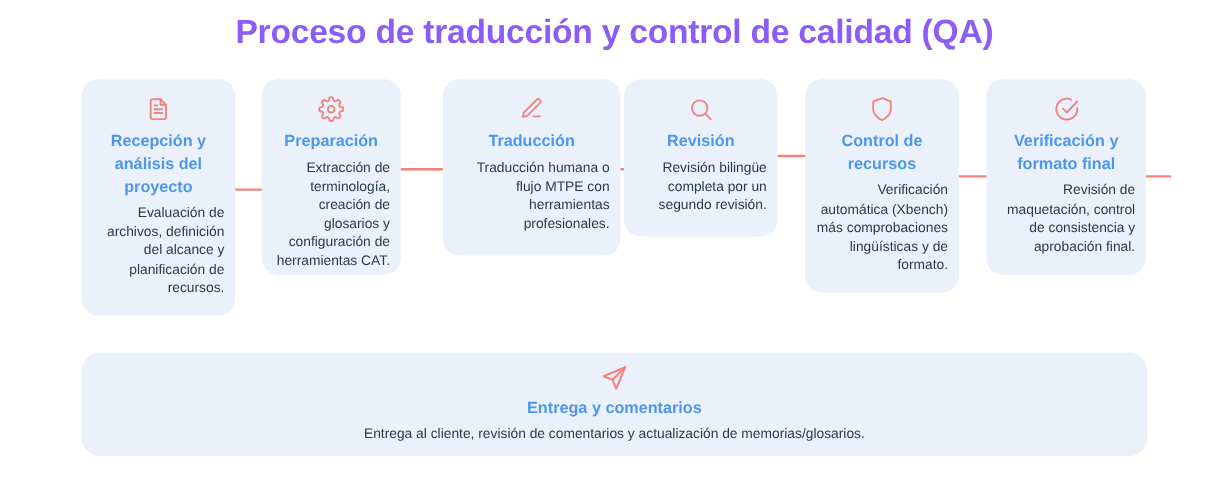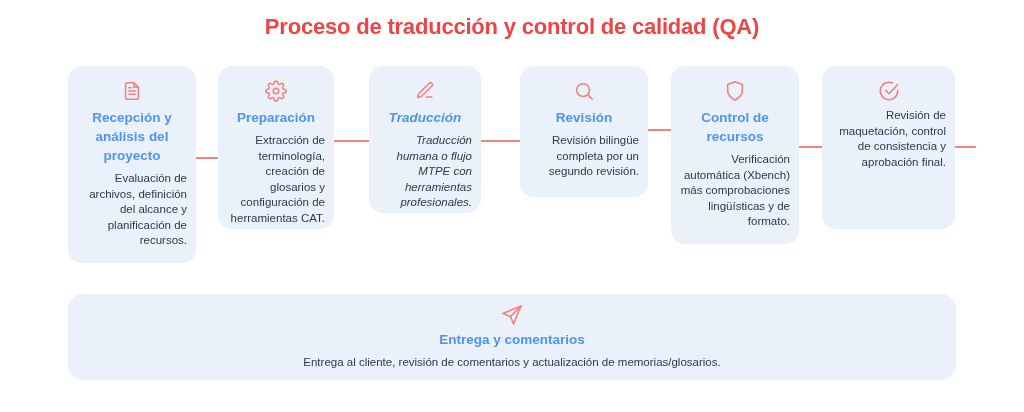--- a/index.html
+++ b/index.html
@@ -10,23 +10,23 @@
     width: 1024px;
     height: 412px;
     background: #ffffff;
     font-family: "Liberation Sans", sans-serif;
     overflow: hidden;
     position: relative;
   }
 
   #page-title {
     text-align: center;
-    font-size: 22px;
+    font-size: 28px;
     font-weight: bold;
-    color: #ef4444;
+    color: #8b5cf6;
     letter-spacing: -0.2px;
     margin: 0;
     padding-top: 12px;
     height: 30px;
     line-height: 30px;
   }
 
   
   #stage {
     position: absolute;
@@ -146,21 +146,21 @@
     <span class="card-icon">
       <svg viewBox="0 0 24 24" fill="none" stroke="currentColor" stroke-width="1.7" stroke-linecap="round" stroke-linejoin="round">
         <circle cx="12" cy="12" r="3"></circle>
         <path d="M19.4 15a1.65 1.65 0 0 0 .33 1.82l.06.06a2 2 0 1 1-2.83 2.83l-.06-.06a1.65 1.65 0 0 0-1.82-.33 1.65 1.65 0 0 0-1 1.51V21a2 2 0 1 1-4 0v-.09A1.65 1.65 0 0 0 9 19.4a1.65 1.65 0 0 0-1.82.33l-.06.06a2 2 0 1 1-2.83-2.83l.06-.06a1.65 1.65 0 0 0 .33-1.82 1.65 1.65 0 0 0-1.51-1H3a2 2 0 1 1 0-4h.09A1.65 1.65 0 0 0 4.6 9a1.65 1.65 0 0 0-.33-1.82l-.06-.06a2 2 0 1 1 2.83-2.83l.06.06a1.65 1.65 0 0 0 1.82.33H9a1.65 1.65 0 0 0 1-1.51V3a2 2 0 1 1 4 0v.09a1.65 1.65 0 0 0 1 1.51 1.65 1.65 0 0 0 1.82-.33l.06-.06a2 2 0 1 1 2.83 2.83l-.06.06a1.65 1.65 0 0 0-.33 1.82V9a1.65 1.65 0 0 0 1.51 1H21a2 2 0 1 1 0 4h-.09a1.65 1.65 0 0 0-1.51 1z"></path>
       </svg>
     </span>
     <p class="card-title">Preparación</p>
     <p class="card-desc">Extracción de terminología, creación de glosarios y configuración de herramientas CAT.</p>
   </div>
 
-  <div class="card" style="left:369px; top:66px; width:112px; height:147px;font-style:italic;">
+  <div class="card" style="left:369px; top:66px; width:148px; height:147px;">
     <span class="card-icon">
       <svg viewBox="0 0 24 24" fill="none" stroke="currentColor" stroke-width="1.7" stroke-linecap="round" stroke-linejoin="round">
         <path d="M16.5 3.5a2.12 2.12 0 0 1 3 3L8 18l-4 1 1-4z"></path>
         <line x1="13.5" y1="18.5" x2="19.5" y2="18.5"></line>
       </svg>
     </span>
     <p class="card-title">Traducción</p>
     <p class="card-desc">Traducción humana o flujo MTPE con herramientas profesionales.</p>
   </div>
 
@@ -185,20 +185,21 @@
     <p class="card-desc">Verificación automática (Xbench) más comprobaciones lingüísticas y de formato.</p>
   </div>
 
   <div class="card" style="left:822px; top:66px; width:133px; height:163px;">
     <span class="card-icon">
       <svg viewBox="0 0 24 24" fill="none" stroke="currentColor" stroke-width="1.7" stroke-linecap="round" stroke-linejoin="round">
         <path d="M21.5 11.1V12a9.5 9.5 0 1 1-5.6-8.7"></path>
         <polyline points="8.5,11.5 12,15 21.5,5"></polyline>
       </svg>
     </span>
+    <p class="card-title">Verificación y formato final</p>
     <p class="card-desc">Revisión de maquetación, control de consistencia y aprobación final.</p>
   </div>
 
   <div id="final-panel">
     <span class="panel-icon">
       <svg viewBox="0 0 24 24" fill="none" stroke="currentColor" stroke-width="1.7" stroke-linecap="round" stroke-linejoin="round">
         <path d="M21 3L3 10.5l7.5 3L13.5 21z"></path>
         <path d="M21 3l-10.5 10.5"></path>
       </svg>
     </span>

